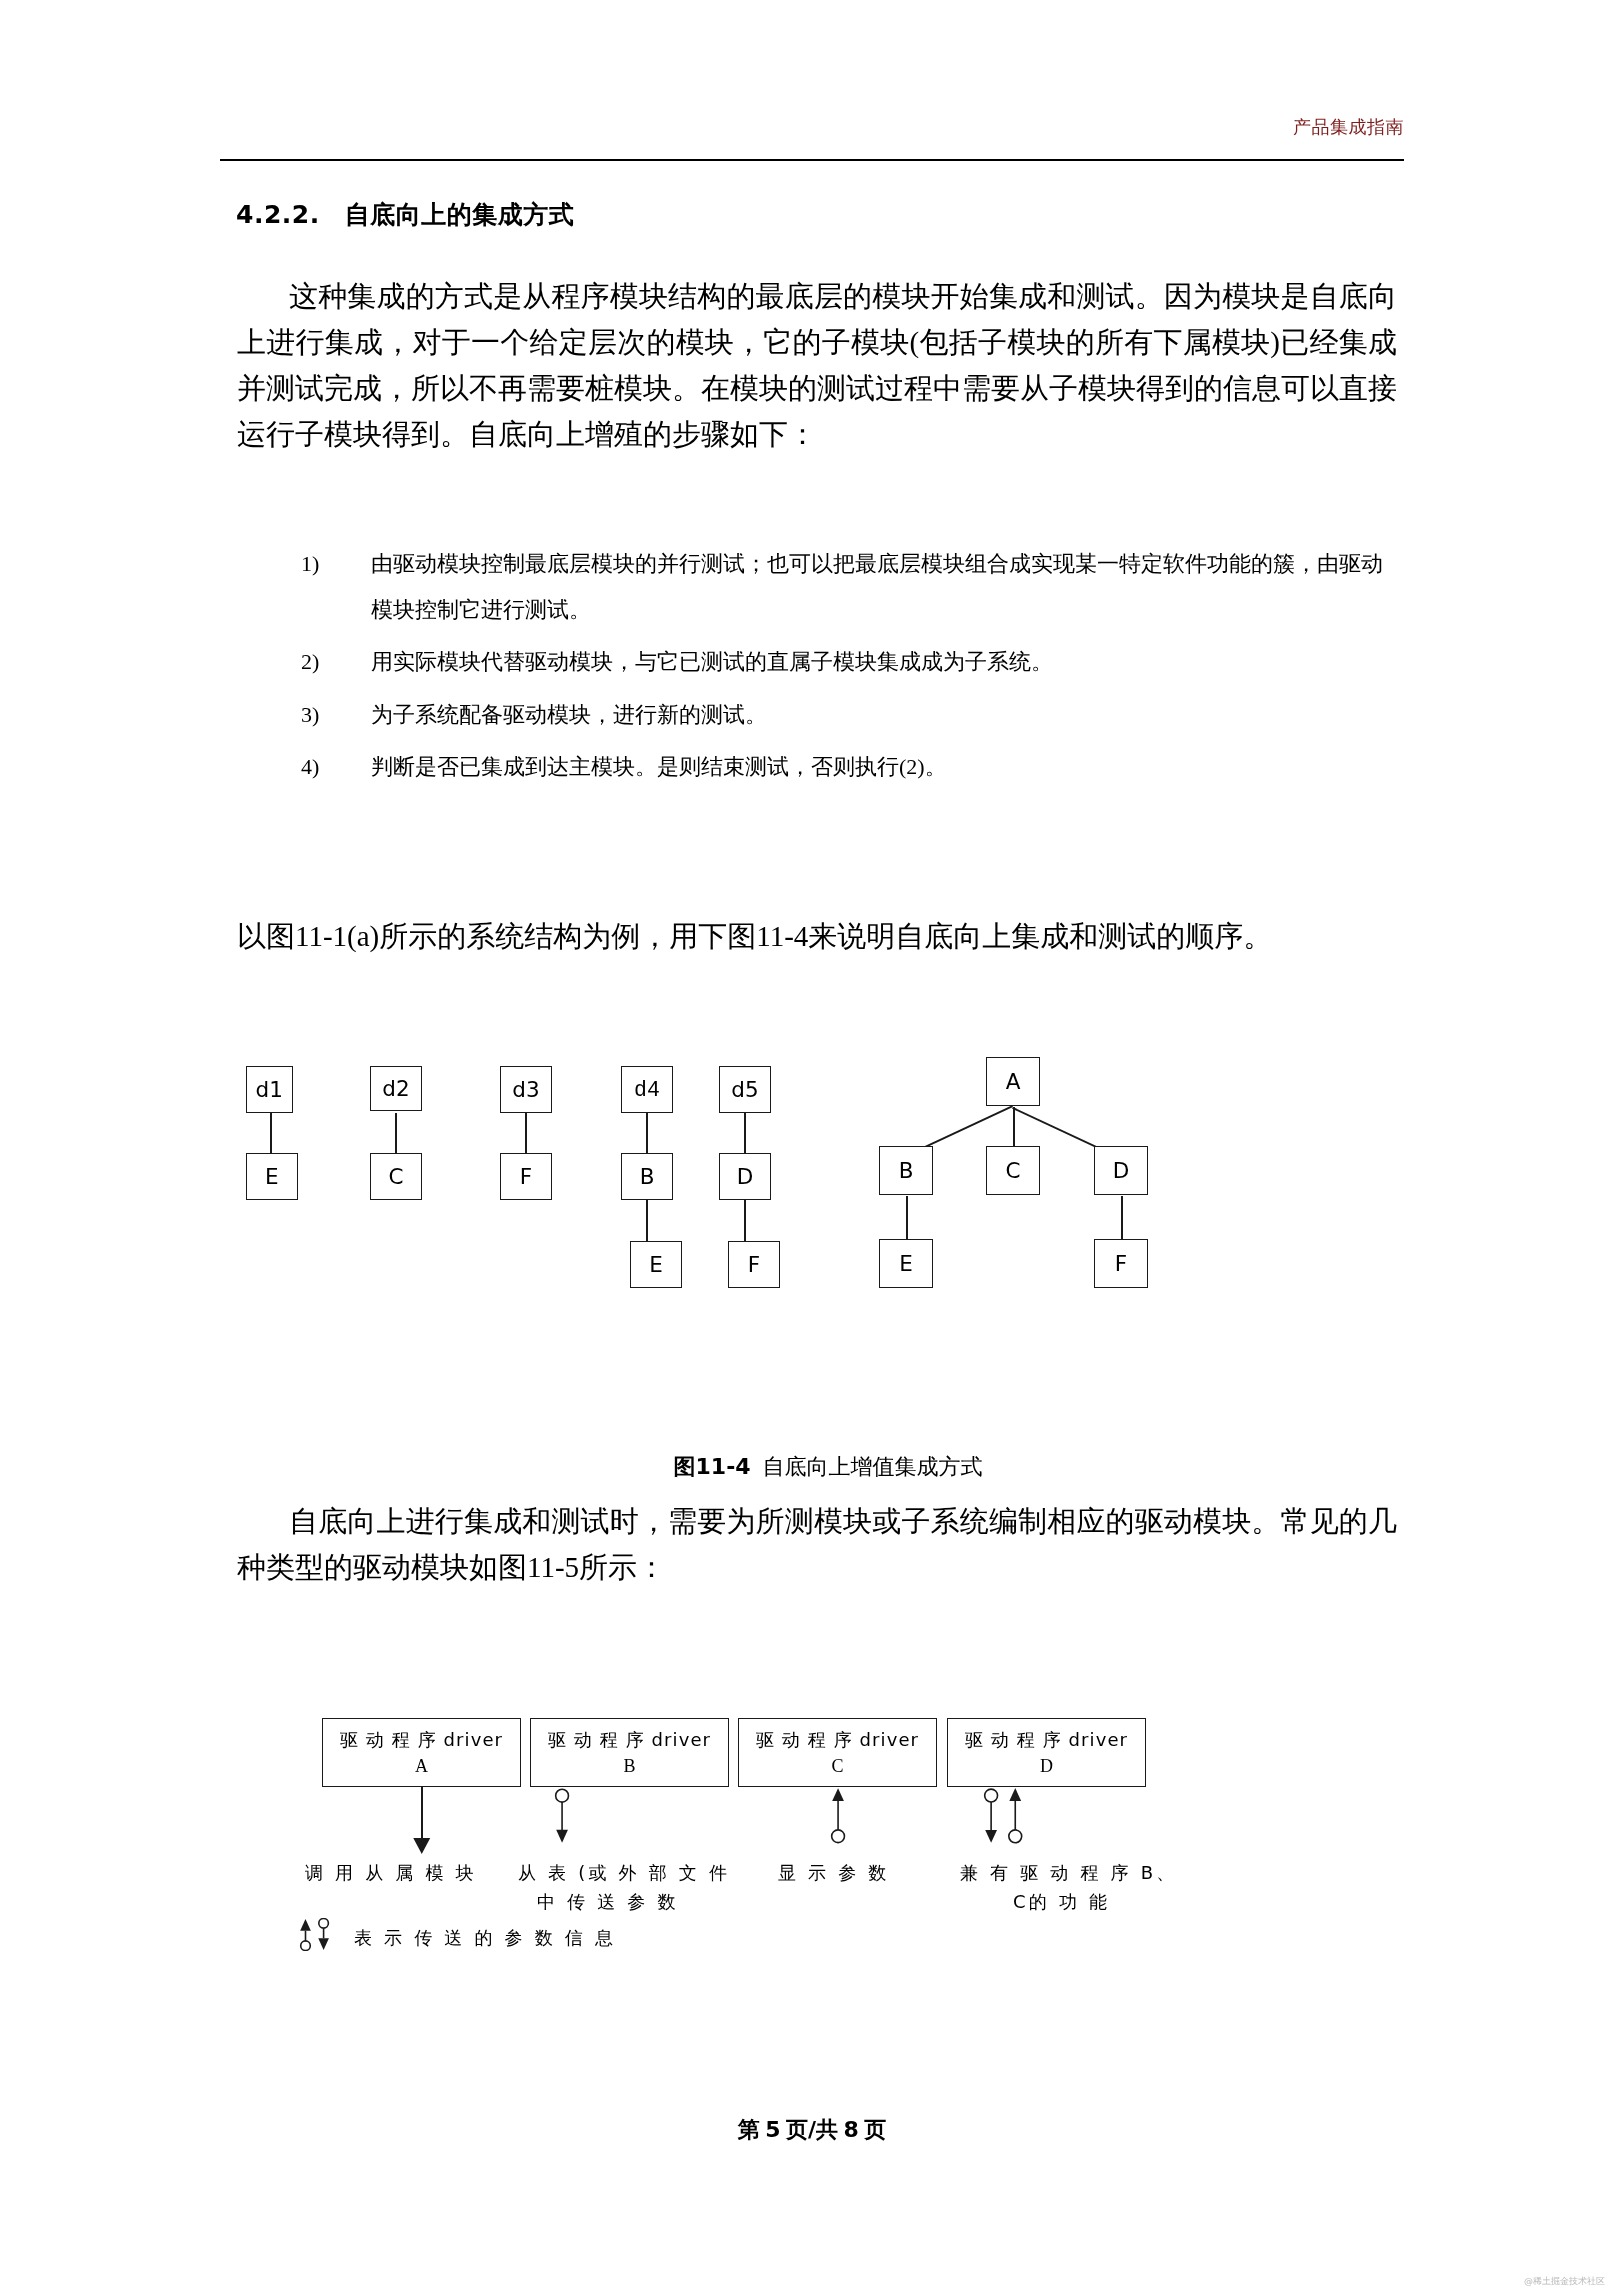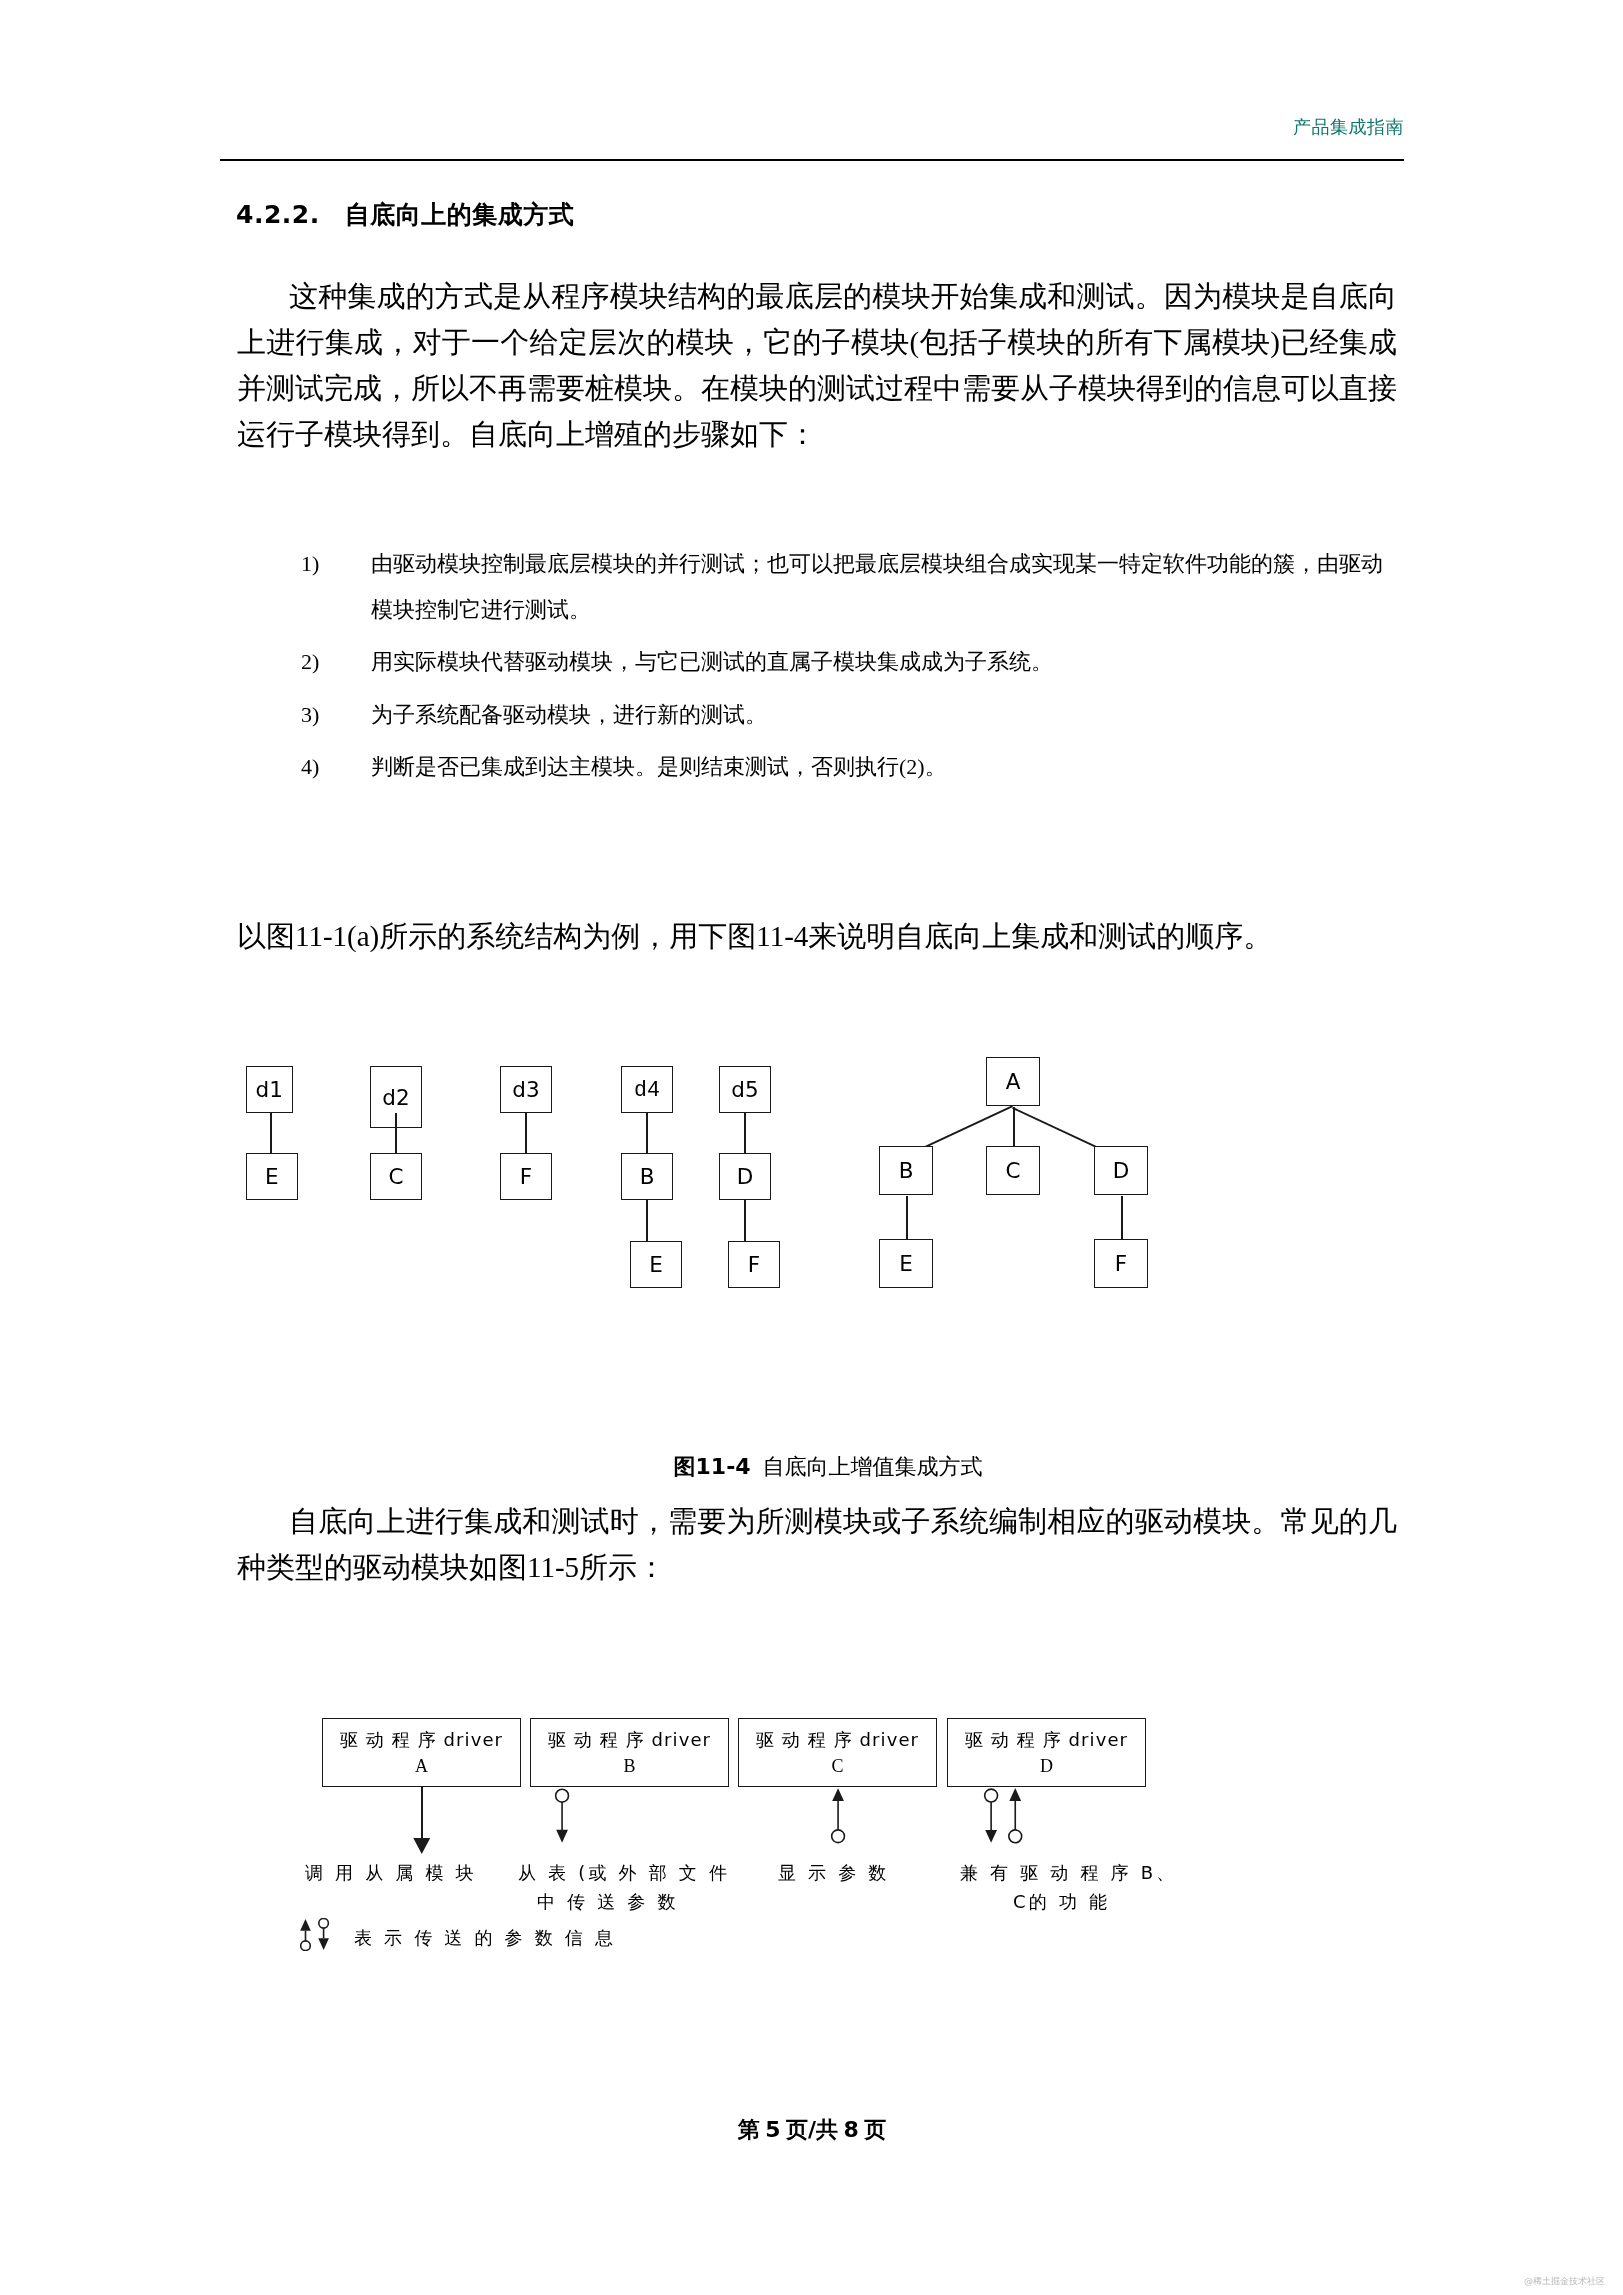--- a/index.html
+++ b/index.html
@@ -26,21 +26,21 @@
   
   .header {
     position: absolute;
     left: 220px;
     top: 115px;
     width: 1184px;
     text-align: right;
     font-family: "DejaVu Sans", sans-serif;
     font-size: 18px;
     letter-spacing: 0.5px;
-    color: #0f766e;
+    color: #7f1d1d;
   }
   .header-rule {
     position: absolute;
     left: 220px;
     top: 159px;
     width: 1184px;
     height: 2.1px;
     background: #000;
   }
 
@@ -240,21 +240,21 @@
   <div class="body-text" id="para2">
     <span>以图11-1(a)所示的系统结构为例，用下图11-4来说明自底向上集成和测试的顺序。</span>
   </div>
 
   <div class="fig1">
 
     <div class="node" style="left:9.7px; top:14px; width:47px; height:47px;">d1</div>
     <div class="vline" style="left:34px; top:61px; height:40px;"></div>
     <div class="node" style="left:9.7px; top:101px; width:52px; height:47px;">E</div>
 
-    <div class="node" style="left:134px; top:14px; width:52px; height:62px;">d2</div>
+    <div class="node" style="left:134px; top:14px; width:52px; height:45px;">d2</div>
     <div class="vline" style="left:159px; top:61px; height:40px;"></div>
     <div class="node" style="left:134px; top:101px; width:52px; height:47px;">C</div>
 
     <div class="node" style="left:264px; top:14px; width:52px; height:47px;">d3</div>
     <div class="vline" style="left:289px; top:61px; height:40px;"></div>
     <div class="node" style="left:264px; top:101px; width:52px; height:47px;">F</div>
 
     <div class="node" style="left:385px; top:14px; width:52px; height:47px;font-family:Liberation Mono, monospace;">d4</div>
     <div class="vline" style="left:410px; top:61px; height:40px;"></div>
     <div class="node" style="left:385px; top:101px; width:52px; height:47px;">B</div>

